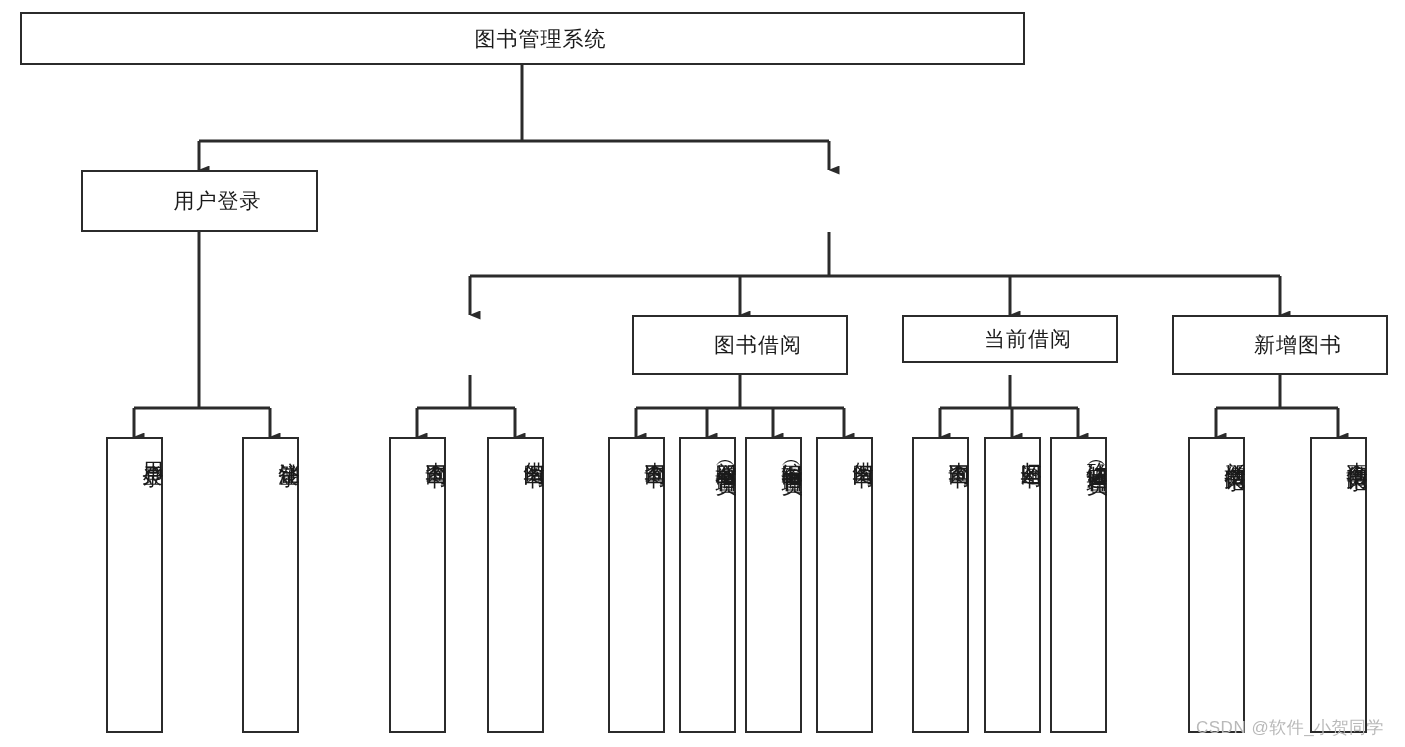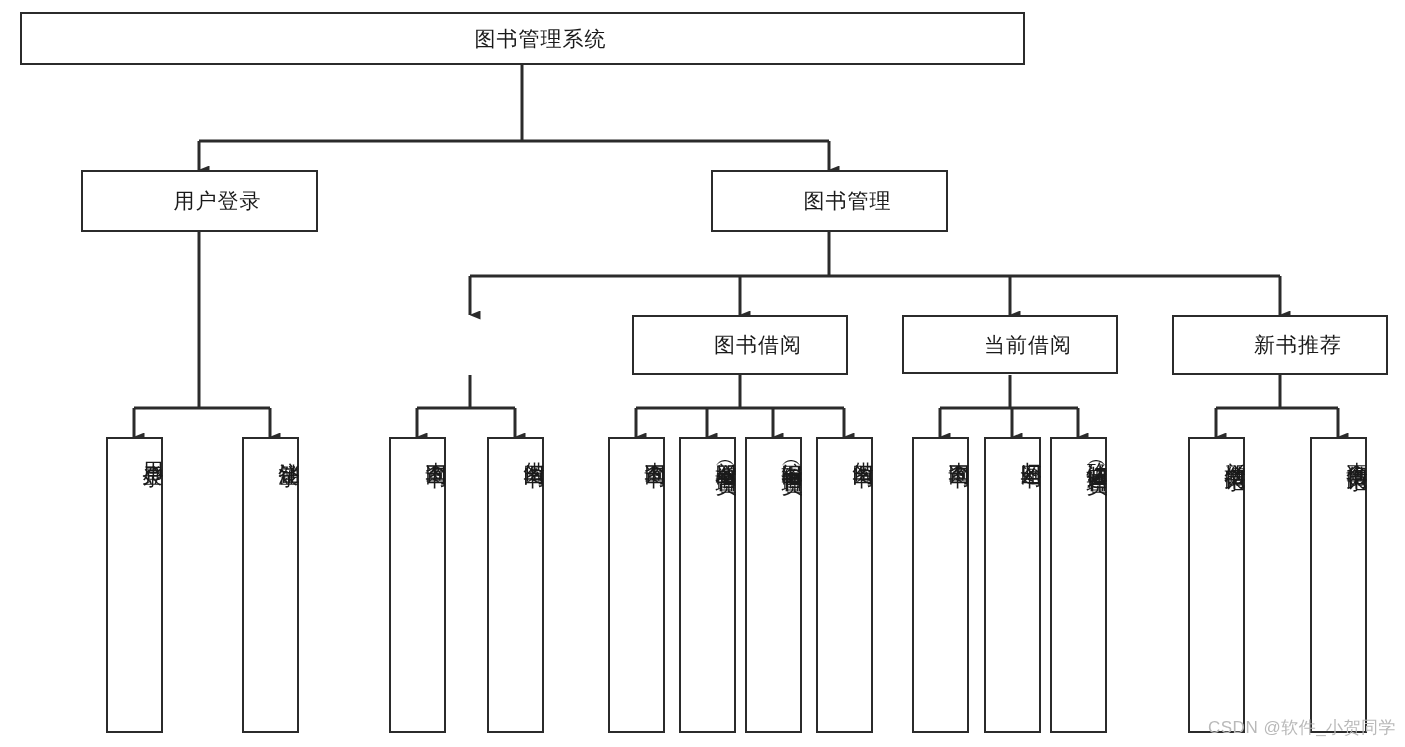--- a/index.html
+++ b/index.html
@@ -116,32 +116,29 @@
       </g>
   </svg>
 
   <div class="node node-root" style="left: 20px; top: 12px; width: 1005px; height: 53px; border-color: rgb(43, 43, 43); background: rgb(255, 255, 255); color: rgb(26, 26, 26);">
     <span>图书管理系统</span>
   </div>
 
   <div class="node node-h" style="left: 81px; top: 170px; width: 237px; height: 62px; border-color: rgb(43, 43, 43); background: rgb(255, 255, 255); color: rgb(26, 26, 26);">
     <span>用户登录</span>
   </div>
-  <div class="node node-h" style="left: 711px; top: 170px; width: 237px; height: 62px; border-color: rgb(43, 43, 43); background: rgb(255, 255, 255); color: rgb(26, 26, 26);">
-    <span>图书管理</span>
-  </div>
 
   <div class="node node-h" style="left: 632px; top: 315px; width: 216px; height: 60px; border-color: rgb(43, 43, 43); background: rgb(255, 255, 255); color: rgb(26, 26, 26); text-align: right;">
     <span>图书借阅</span>
   </div>
-  <div class="node node-h" style="left: 902px; top: 315px; width: 216px; height: 59px; border-color: rgb(43, 43, 43); background: rgb(255, 255, 255); color: rgb(26, 26, 26);">
+  <div class="node node-h" style="left: 902px; top: 315px; width: 216px; height: 48px; border-color: rgb(43, 43, 43); background: rgb(255, 255, 255); color: rgb(26, 26, 26);">
     <span>当前借阅</span>
   </div>
   <div class="node node-h" style="left: 1172px; top: 315px; width: 216px; height: 60px; border-color: rgb(43, 43, 43); background: rgb(255, 255, 255); color: rgb(26, 26, 26);">
-    <span>新书推荐</span>
+    <span>新增图书</span>
   </div>
 
   <div class="node node-v" style="left: 106px; top: 437px; width: 57px; height: 296px; border-color: rgb(43, 43, 43); background: rgb(255, 255, 255); color: rgb(26, 26, 26);">
     <span class="vlabel">用户登录</span>
   </div>
   <div class="node node-v" style="left: 242px; top: 437px; width: 57px; height: 296px; border-color: rgb(43, 43, 43); background: rgb(255, 255, 255); color: rgb(26, 26, 26);">
     <span class="vlabel">注销登录</span>
   </div>
   <div class="node node-v" style="left: 389px; top: 437px; width: 57px; height: 296px; border-color: rgb(43, 43, 43); background: rgb(255, 255, 255); color: rgb(26, 26, 26);">
     <span class="vlabel">查询图书</span>
@@ -170,15 +167,15 @@
   <div class="node node-v" style="left: 1050px; top: 437px; width: 57px; height: 296px; border-color: rgb(43, 43, 43); background: rgb(255, 255, 255); color: rgb(26, 26, 26);">
     <span class="vlabel">确认归还（管理员）</span>
   </div>
   <div class="node node-v" style="left: 1188px; top: 437px; width: 57px; height: 296px; border-color: rgb(43, 43, 43); background: rgb(255, 255, 255); color: rgb(26, 26, 26);">
     <span class="vlabel">新增借阅记录</span>
   </div>
   <div class="node node-v" style="left: 1310px; top: 437px; width: 57px; height: 296px; border-color: rgb(43, 43, 43); background: rgb(255, 255, 255); color: rgb(26, 26, 26);">
     <span class="vlabel">查询借阅记录</span>
   </div>
 
-  <div class="watermark" style="color: rgb(185, 185, 185); left: 1196px; top: 716px; margin-left: 12px;">CSDN @软件_小贺同学</div>
+  <div class="watermark" style="color: rgb(185, 185, 185); left: 1196px; top: 716px;">CSDN @软件_小贺同学</div>
 
 </div>
 
 </body></html>

